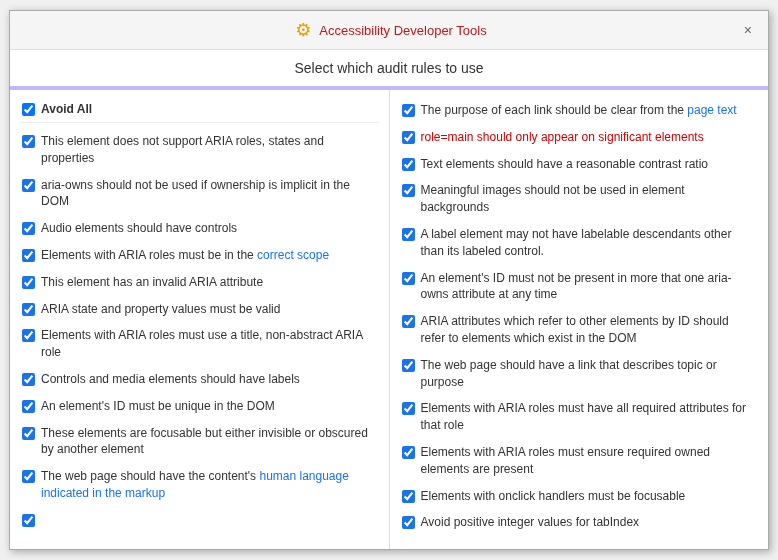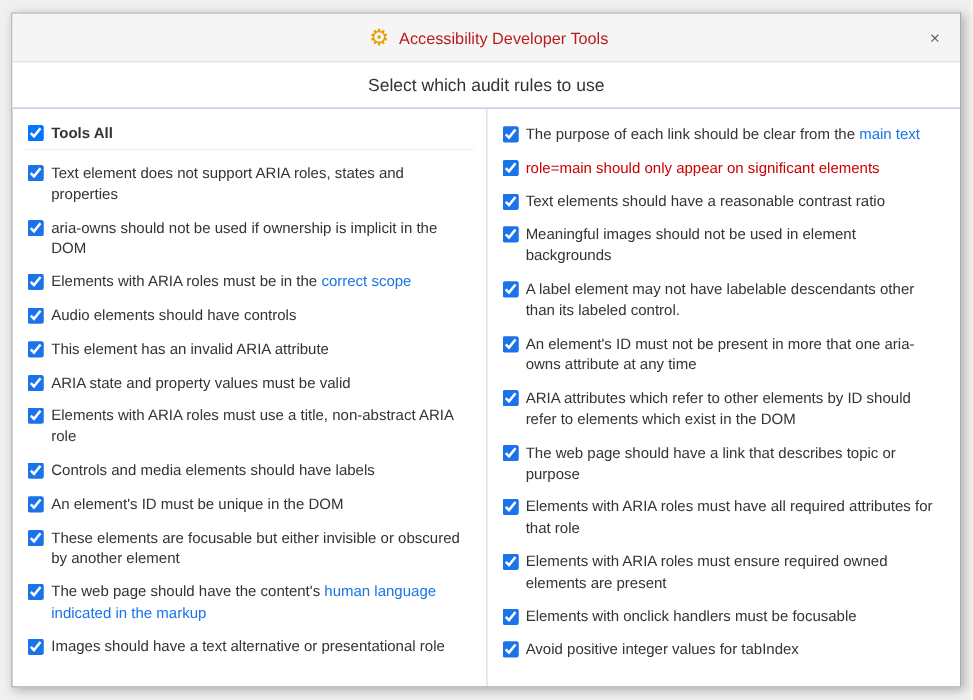--- a/index.html
+++ b/index.html
@@ -50,21 +50,21 @@
       border: none;
       padding: 0 4px;
       line-height: 1;
     }
     .gear-icon {
       font-size: 18px;
       color: #e8a000;
     }
     .subtitle-bar {
       background: #fff;
-      border-bottom: 1px solid #c4b5fd;
+      border-bottom: 4px solid #c4b5fd;
       padding: 10px;
       text-align: center;
       font-size: 14px;
       color: #333;
     }
     .content {
       display: flex;
       flex: 1;
       overflow: hidden;
     }
@@ -127,45 +127,45 @@
 
   <div class="subtitle-bar">
     <span>Select which audit rules to use</span>
   </div>
 
   <div class="content">
 
     <div class="column">
       <div class="select-all-row">
         <input type="checkbox" checked="" style="">
-        <span class="select-all-label">Tools All</span>
-      </div>
-
-      <div class="rule-item">
-        <input type="checkbox" checked="" style="">
-        <span class="rule-label">Text element does not support ARIA roles, states and properties</span>
+        <span class="select-all-label">Avoid All</span>
+      </div>
+
+      <div class="rule-item">
+        <input type="checkbox" checked="" style="">
+        <span class="rule-label">This element does not support ARIA roles, states and properties</span>
       </div>
 
       <div class="rule-item">
         <input type="checkbox" checked="" style="">
         <span class="rule-label">aria-owns should not be used if ownership is implicit in the DOM</span>
       </div>
 
       <div class="rule-item">
         <input type="checkbox" checked="" style="">
+        <span class="rule-label">Audio elements should have controls</span>
+      </div>
+
+      <div class="rule-item">
+        <input type="checkbox" checked="" style="">
         <span class="rule-label">Elements with ARIA roles must be in the <a class="link" href="#">correct scope</a></span>
       </div>
 
       <div class="rule-item">
         <input type="checkbox" checked="" style="">
-        <span class="rule-label">Audio elements should have controls</span>
-      </div>
-
-      <div class="rule-item">
-        <input type="checkbox" checked="" style="">
         <span class="rule-label">This element has an invalid ARIA attribute</span>
       </div>
 
       <div class="rule-item">
         <input type="checkbox" checked="" style="">
         <span class="rule-label">ARIA state and property values must be valid</span>
       </div>
 
       <div class="rule-item">
         <input type="checkbox" checked="" style="">
@@ -187,29 +187,28 @@
         <span class="rule-label">These elements are focusable but either invisible or obscured by another element</span>
       </div>
 
       <div class="rule-item">
         <input type="checkbox" checked="" style="">
         <span class="rule-label">The web page should have the content's <a class="link" href="#">human language indicated in the markup</a></span>
       </div>
 
       <div class="rule-item">
         <input type="checkbox" checked="" style="">
-        <span class="rule-label">Images should have a text alternative or presentational role</span>
       </div>
     </div>
 
     <div class="column">
 
       <div class="rule-item">
         <input type="checkbox" checked="" style="">
-        <span class="rule-label">The purpose of each link should be clear from the <a class="link" href="#">main text</a></span>
+        <span class="rule-label">The purpose of each link should be clear from the <a class="link" href="#">page text</a></span>
       </div>
 
       <div class="rule-item">
         <input type="checkbox" checked="" style="">
         <span class="rule-label" style="color:#c00;">role=main should only appear on significant elements</span>
       </div>
 
       <div class="rule-item">
         <input type="checkbox" checked="" style="">
         <span class="rule-label">Text elements should have a reasonable contrast ratio</span>

